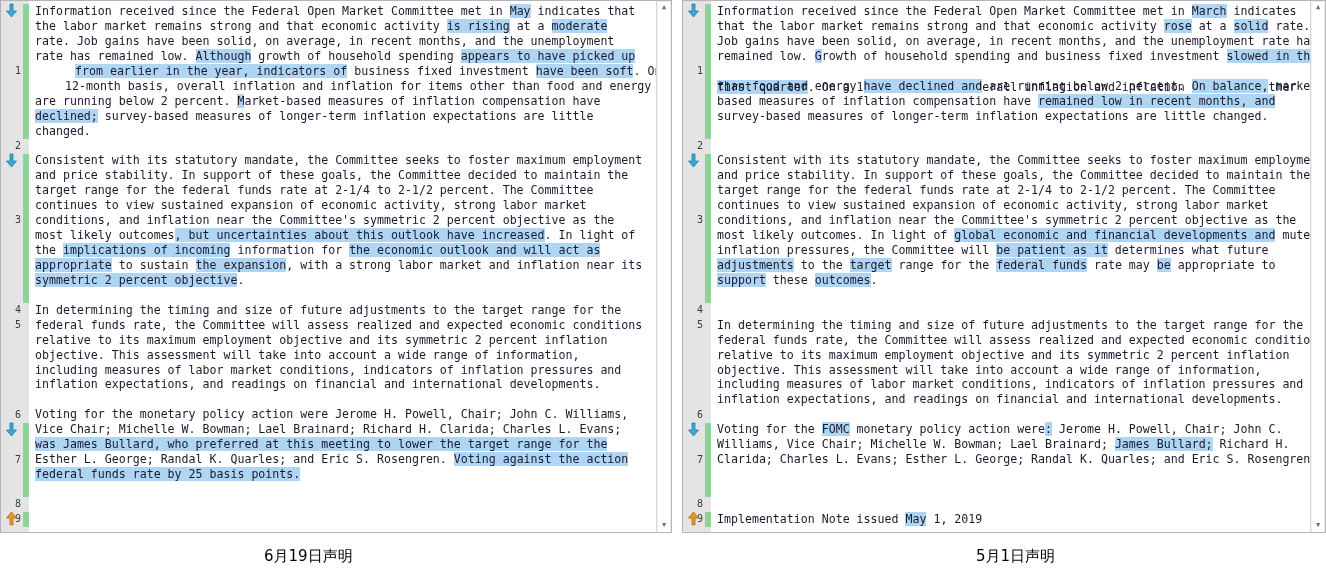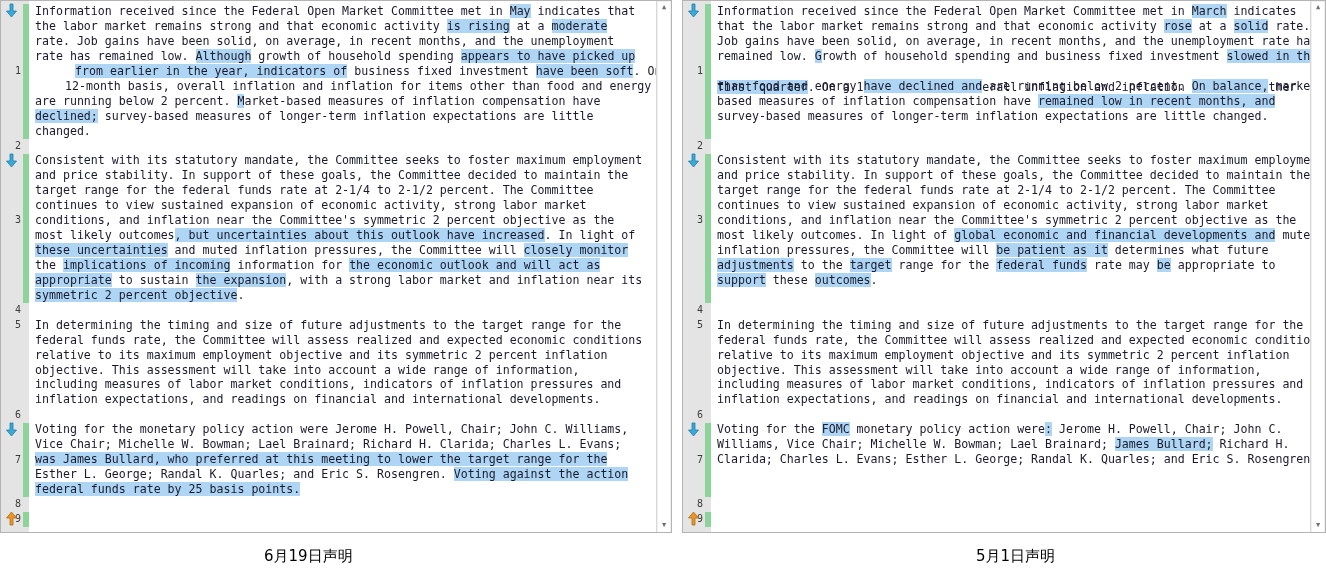--- a/index.html
+++ b/index.html
@@ -186,21 +186,20 @@
         <div class="tline" style="top: 0px;"><span>are running below 2 percent. </span><span class="hl">M</span><span>arket-based measures of inflation compensation have</span></div>
         <div class="tline" style="top: 0px;"><span class="hl">declined;</span><span> survey-based measures of longer-term inflation expectations are little</span></div>
         <div class="tline" style="top: 0px;"><span>changed.</span></div>
         <div class="tline" style="top: 0px;">&nbsp;</div>
         <div class="tline" style="top: 0px;"><span>Consistent with its statutory mandate, the Committee seeks to foster maximum employment</span></div>
         <div class="tline" style="top: 0px;"><span>and price stability. In support of these goals, the Committee decided to maintain the</span></div>
         <div class="tline" style="top: 0px;"><span>target range for the federal funds rate at 2-1/4 to 2-1/2 percent. The Committee</span></div>
         <div class="tline" style="top: 0px;"><span>continues to view sustained expansion of economic activity, strong labor market</span></div>
         <div class="tline" style="top: 0px;"><span>conditions, and inflation near the Committee's symmetric 2 percent objective as the</span></div>
         <div class="tline" style="top: 0px;"><span>most likely outcomes</span><span class="hl">, but uncertainties about this outlook have increased</span><span>. In light of</span></div>
-        <div class="tline" style="top: 0px;"><span class="hl">these uncertainties</span><span> and muted inflation pressures, the Committee will </span><span class="hl">closely monitor</span></div>
         <div class="tline" style="top: 0px;"><span>the </span><span class="hl">implications of incoming</span><span> information for </span><span class="hl">the economic outlook and will act as</span></div>
         <div class="tline" style="top: 0px;"><span class="hl">appropriate</span><span> to sustain </span><span class="hl">the expansion</span><span>, with a strong labor market and inflation near its</span></div>
         <div class="tline" style="top: 0px;"><span class="hl">symmetric 2 percent objective</span><span>.</span></div>
         <div class="tline" style="top: 0px;">&nbsp;</div>
         <div class="tline" style="top: 0px;"><span>In determining the timing and size of future adjustments to the target range for the</span></div>
         <div class="tline" style="top: 0px;"><span>federal funds rate, the Committee will assess realized and expected economic conditions</span></div>
         <div class="tline" style="top: 0px;"><span>relative to its maximum employment objective and its symmetric 2 percent inflation</span></div>
         <div class="tline" style="top: 0px;"><span>objective. This assessment will take into account a wide range of information,</span></div>
         <div class="tline" style="top: 0px;"><span>including measures of labor market conditions, indicators of inflation pressures and</span></div>
         <div class="tline" style="top: 0px;"><span>inflation expectations, and readings on financial and international developments.</span></div>
@@ -286,20 +285,21 @@
         <div class="tline" style="top: 0px;"><span>objective. This assessment will take into account a wide range of information,</span></div>
         <div class="tline" style="top: 0px;"><span>including measures of labor market conditions, indicators of inflation pressures and</span></div>
         <div class="tline" style="top: 0px;"><span>inflation expectations, and readings on financial and international developments.</span></div>
         <div class="tline" style="top: 0px;">&nbsp;</div>
         <div class="tline" style="top: 0px;"><span>Voting for the </span><span class="hl">FOMC</span><span> monetary policy action were</span><span class="hl">:</span><span> Jerome H. Powell, Chair; John C.</span></div>
         <div class="tline" style="top: 0px;"><span>Williams, Vice Chair; Michelle W. Bowman; Lael Brainard; </span><span class="hl">James Bullard;</span><span> Richard H.</span></div>
         <div class="tline" style="top: 0px;"><span>Clarida; Charles L. Evans; Esther L. George; Randal K. Quarles; and Eric S. Rosengren.</span></div>
         <div class="tline" style="top: 0px;">&nbsp;</div>
         <div class="tline" style="top: 0px;">&nbsp;</div>
         <div class="tline" style="top: 0px;">&nbsp;</div>
+        <div class="tline" style="top: 0px;"><span>Implementation Note issued </span><span class="hl">May</span><span> 1, 2019</span></div>
       </div>
     <div class="vscroll">
       <div class="thumb"></div>
       <div class="sbtn top">▲</div>
       <div class="sbtn bot">▼</div>
     </div>
   </div>
 
   <div class="caption caption-left">6月19日声明</div>
   <div class="caption caption-right">5月1日声明</div>

